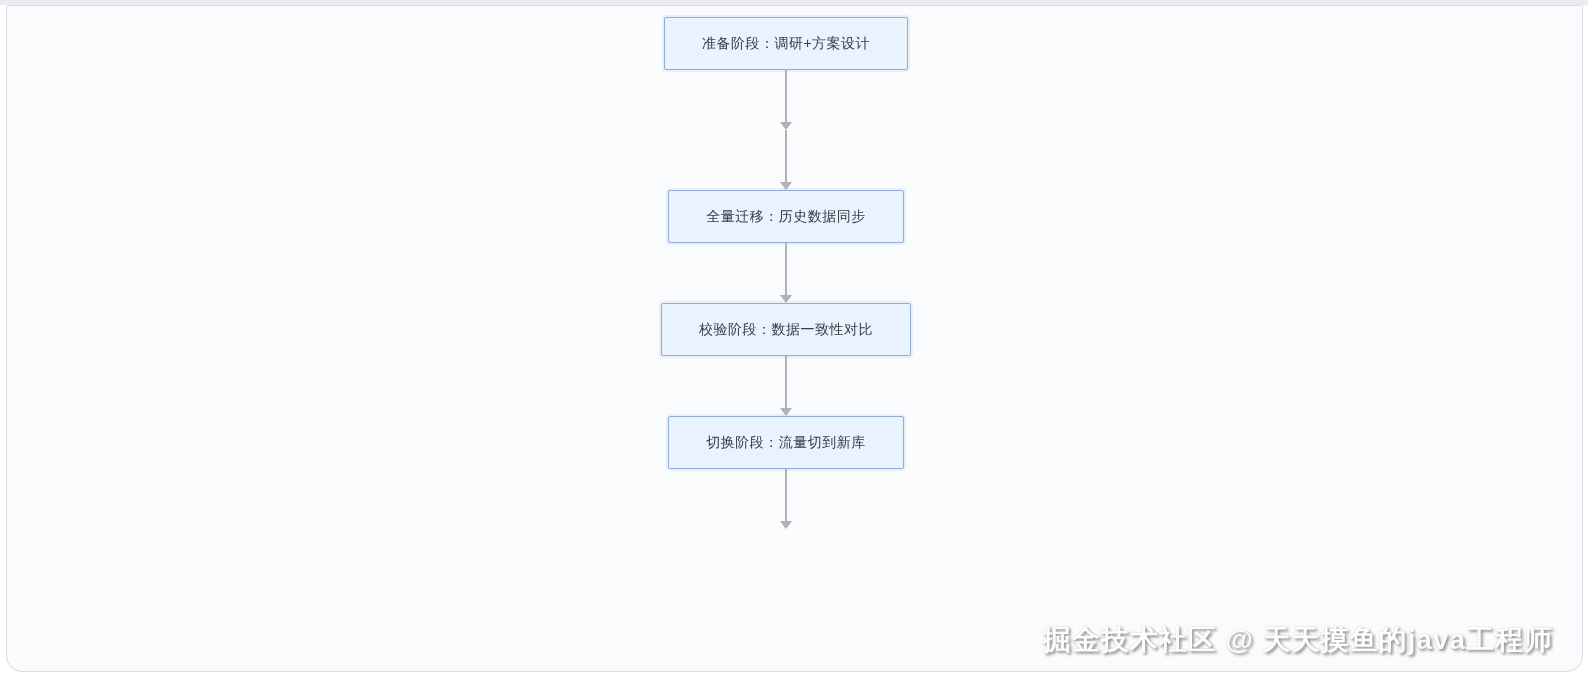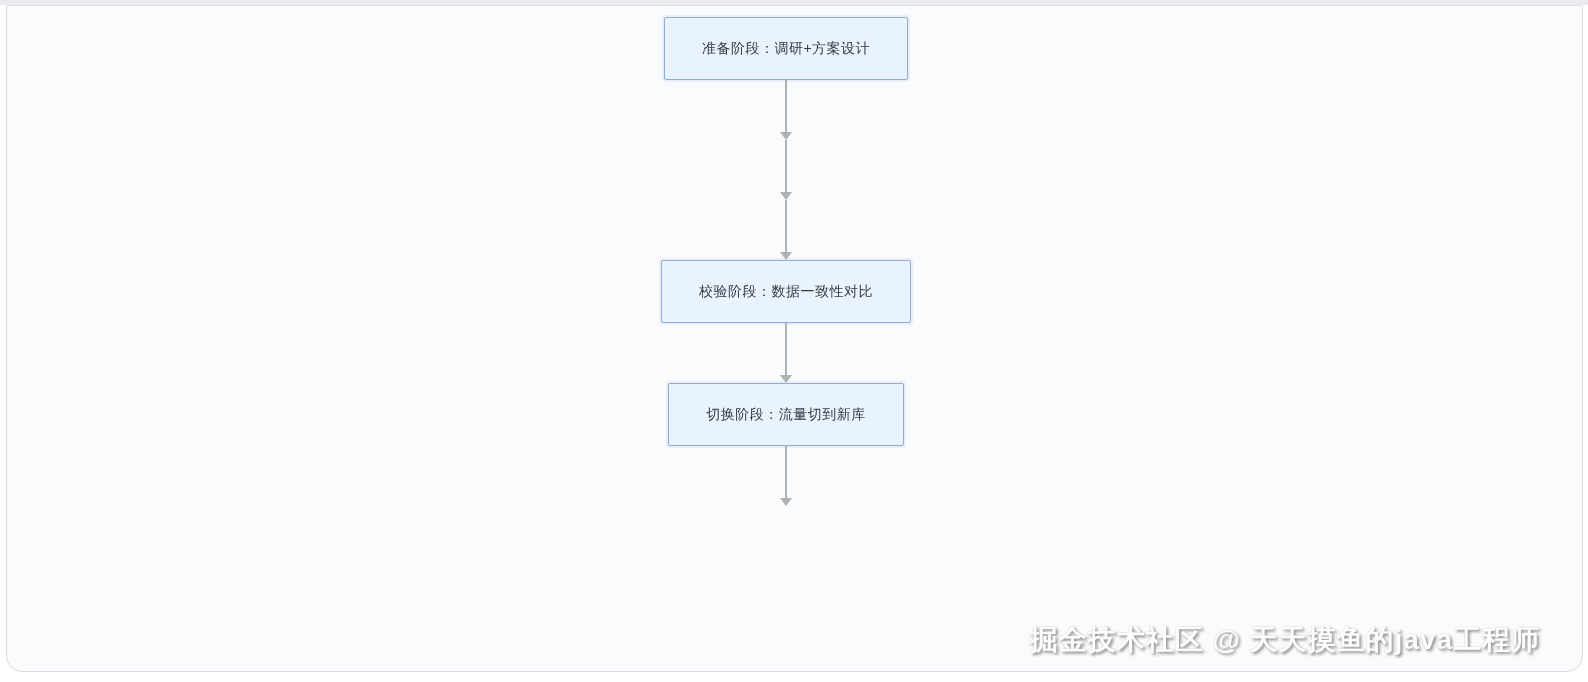--- a/index.html
+++ b/index.html
@@ -28,21 +28,21 @@
     border:1px solid var(--card-border);
     border-radius:2px 2px 16px 16px;
     box-sizing:border-box;
   }
   .flow{
     position:absolute;left:779px;top:11px;
     transform:translateX(-50%);
     display:flex;flex-direction:column;align-items:center;
   }
   .node{
-    height:63px;box-sizing:border-box;
+    height:53px;box-sizing:border-box;
     padding:0 37px;
     display:flex;align-items:center;justify-content:center;
     background:var(--node-fill);
     border:1.5px solid var(--node-border);
     border-radius:2px;
     box-shadow:0 0 0 2px rgba(160,190,230,0.18);
     white-space:nowrap;
   }
   .node span{
     font-size:14px;color:var(--node-text);letter-spacing:0.5px;
@@ -54,21 +54,21 @@
   .arrow .line{
     width:1.5px;height:52px;background:var(--arrow);
   }
   .arrow .head{
     width:0;height:0;
     border-left:6px solid transparent;
     border-right:6px solid transparent;
     border-top:8px solid var(--arrow);
   }
   .watermark{
-    position:absolute;right:42px;bottom:12px;
+    position:absolute;right:29px;bottom:12px;
     font-size:28px;font-weight:700;letter-spacing:1px;
     color:var(--watermark);
     text-shadow:2px 2px 3px #909090, 0 0 1px #bdbdbd;
     white-space:nowrap;
   }
 </style>
 </head>
 <body>
 
 <div class="top-strip"></div>
@@ -85,20 +85,23 @@
       <div class="line"></div>
       <div class="head"></div>
     </div>
 
 
     <div class="arrow">
       <div class="line"></div>
       <div class="head"></div>
     </div>
 
+    <div class="node">
+      <span>全量迁移：历史数据同步</span>
+    </div>
 
     <div class="arrow">
       <div class="line"></div>
       <div class="head"></div>
     </div>
 
     <div class="node">
       <span>校验阶段：数据一致性对比</span>
     </div>
 

